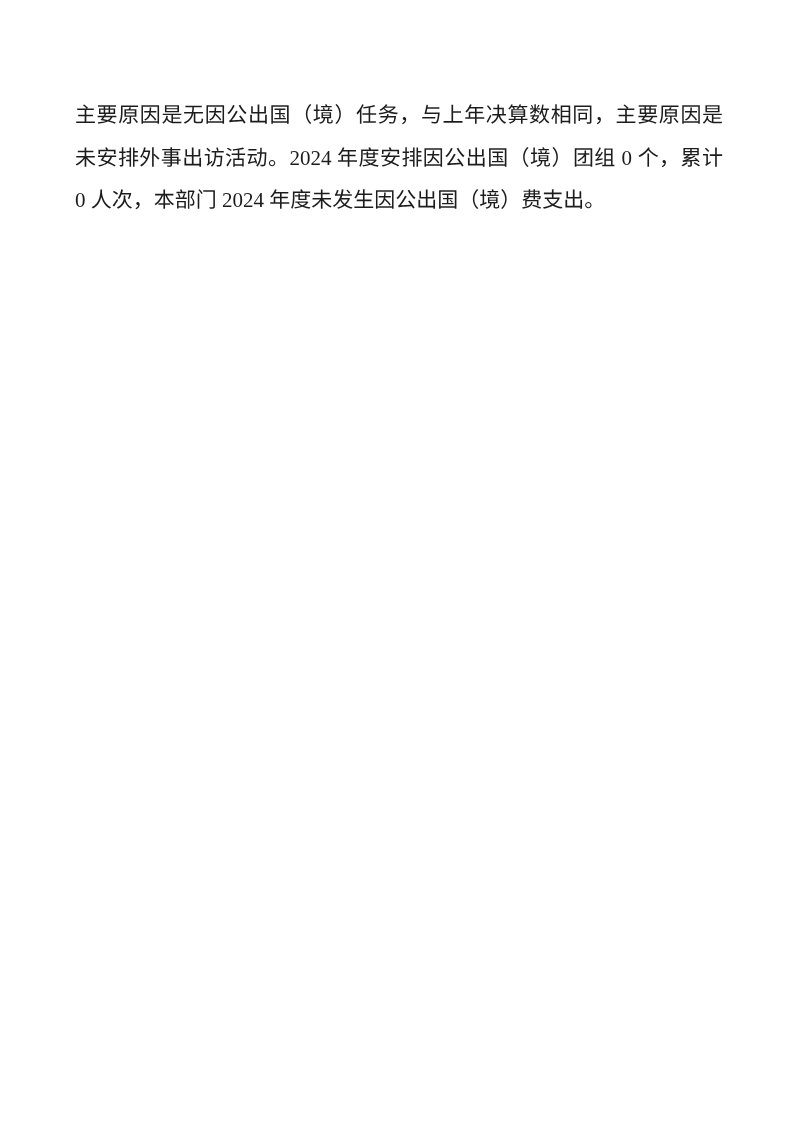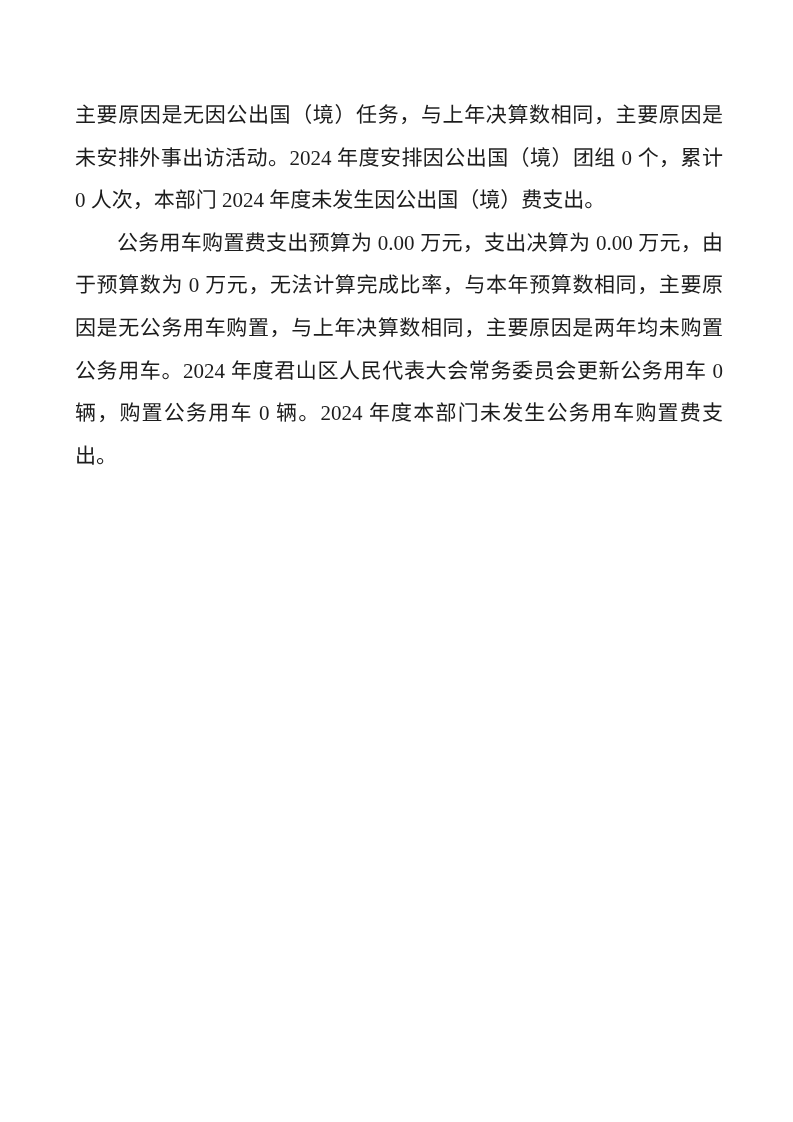--- a/index.html
+++ b/index.html
@@ -49,18 +49,17 @@
     color: #ef4444;
     font-family: Liberation Serif, serif;
   }
 </style>
 </head>
 <body>
 
 <div class="page">
   <div class="content">
     <p class="continuation">主要原因是无因公出国（境）任务，与上年决算数相同，主要原因是未安排外事出访活动。2024 年度安排因公出国（境）团组 0 个，累计 0 人次，本部门 2024 年度未发生因公出国（境）费支出。</p>
-    <p>公务用车购置费支出预算为 0.00 万元，支出决算为 0.00 万元，由于预算数为 0 万元，无法计算完成比率，与本年预算数相同，主要原因是无公务用车购置，与上年决算数相同，主要原因是两年均未购置公务用车。2024 年度君山区人民代表大会常务委员会更新公务用车 0 辆，购置公务用车 0 辆。2024 年度本部门未发生公务用车购置费支出。</p>
   </div>
   <div class="footer">
     <span>- 13 -</span>
   </div>
 </div>
 
 </body></html>

